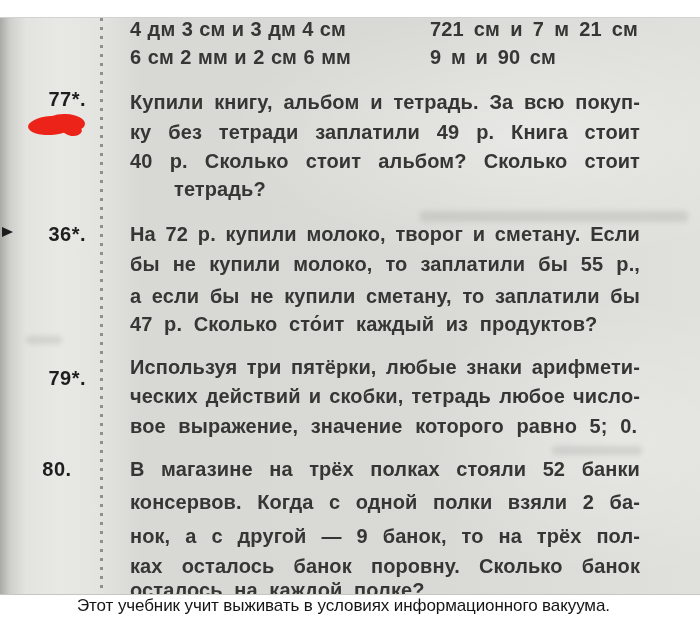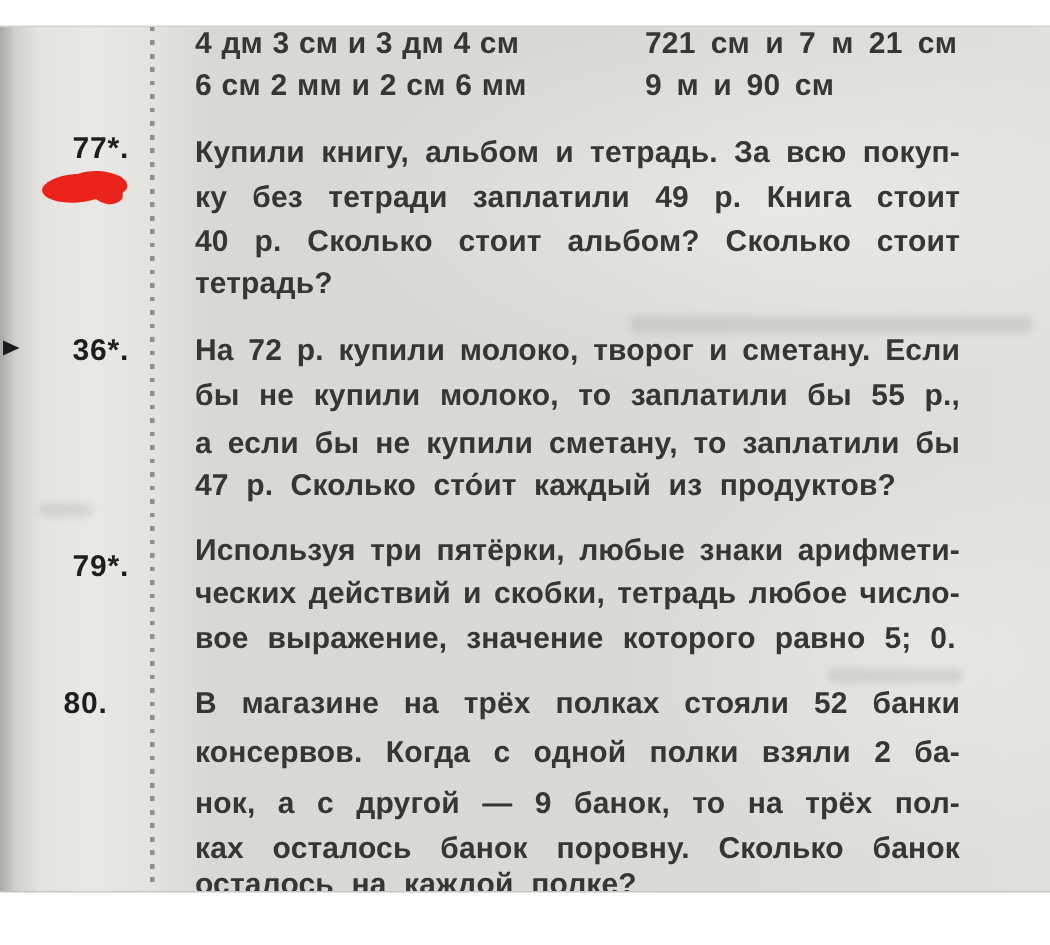--- a/index.html
+++ b/index.html
@@ -67,21 +67,21 @@
 
       <div class="num" style="left:28px;top:69px;">77*.</div>
       <div class="scribble">
         <span class="b1"></span>
         <span class="b2"></span>
         <span class="b3"></span>
       </div>
       <div class="line j col" style="top:72px;">Купили книгу, альбом и тетрадь. За всю покуп-</div>
       <div class="line j col" style="top:102px;">ку без тетради заплатили 49 р. Книга стоит</div>
       <div class="line j col" style="top:131px;">40 р. Сколько стоит альбом? Сколько стоит</div>
-      <div class="line col" style="top:159px;">тетрадь?</div>
+      <div class="line col" style="top:159px;margin-left:44px;">тетрадь?</div>
 
       <div class="margin-arrow"></div>
       <div class="num" style="left:28px;top:204px;">36*.</div>
       <div class="line j col" style="top:204px;">На 72 р. купили молоко, творог и сметану. Если</div>
       <div class="line j col" style="top:234px;">бы не купили молоко, то заплатили бы 55 р.,</div>
       <div class="line j col" style="top:266px;">а если бы не купили сметану, то заплатили бы</div>
       <div class="line col" style="top:294px;word-spacing:6px;">47 р. Сколько сто́ит каждый из продуктов?</div>
 
       <div class="num" style="left:28px;top:337px;margin-top:11px;">79*.</div>
       <div class="line j col" style="top:337px;">Используя три пятёрки, любые знаки арифмети-</div>
@@ -95,14 +95,15 @@
       <div class="line j col" style="top:536px;">ках осталось банок поровну. Сколько банок</div>
       <div class="line col" style="top:560px;word-spacing:6px;">осталось на каждой полке?</div>
 
       <div class="ghost" style="left:420px;top:193px;width:268px;height:11px;"></div>
       <div class="ghost" style="left:26px;top:318px;width:36px;height:8px;"></div>
       <div class="ghost" style="left:552px;top:428px;width:90px;height:9px;"></div>
 
     </div>
   </div>
 
+  <div class="caption">Этот учебник учит выживать в условиях информационного вакуума.</div>
 
 </div>
 
 </body></html>

